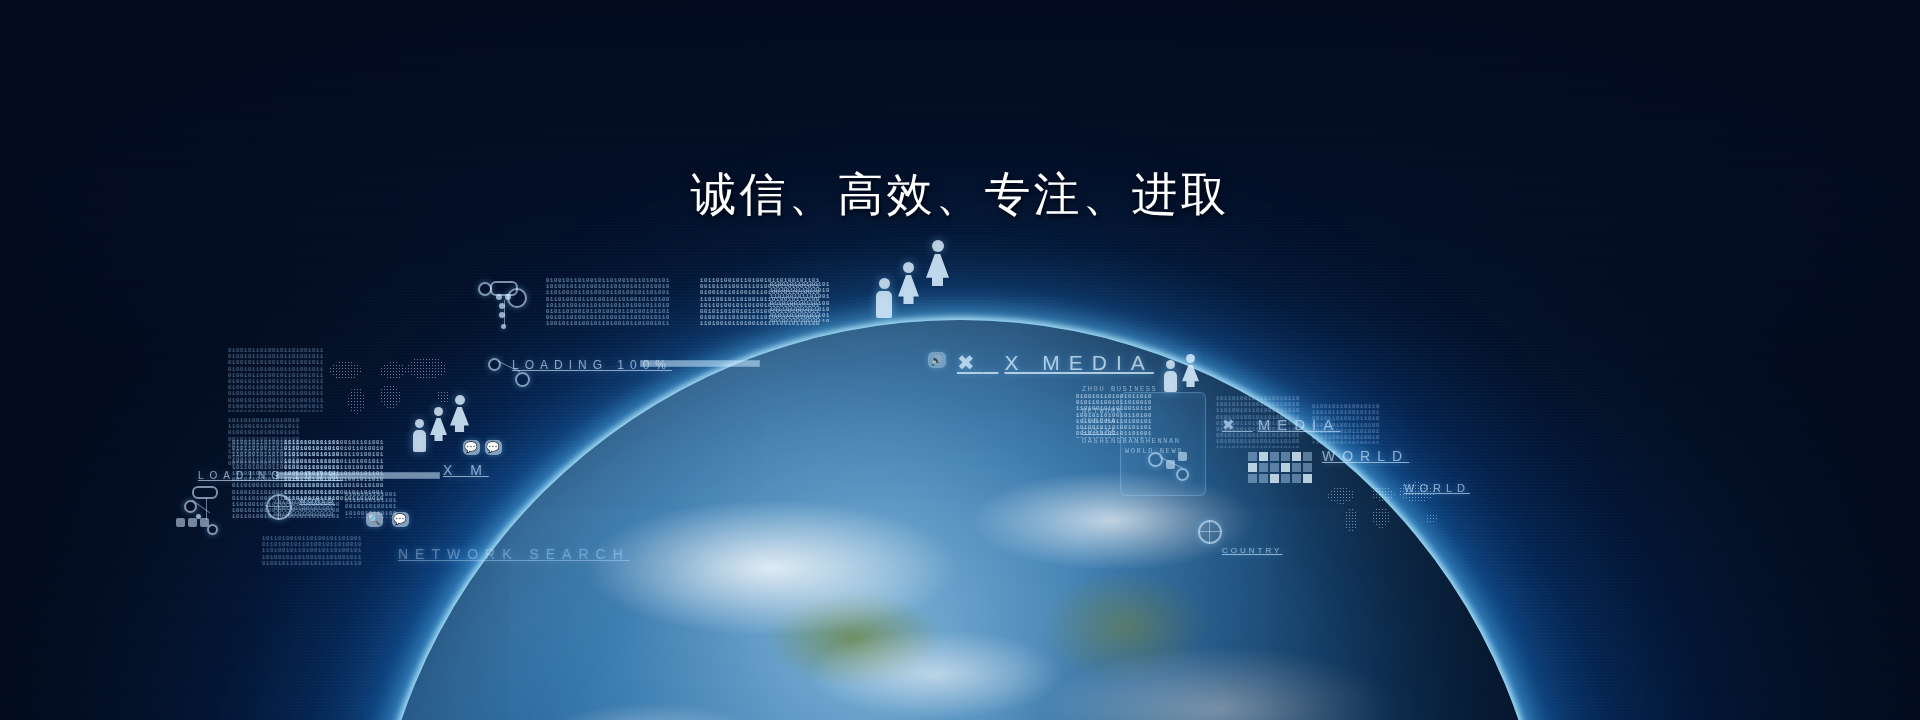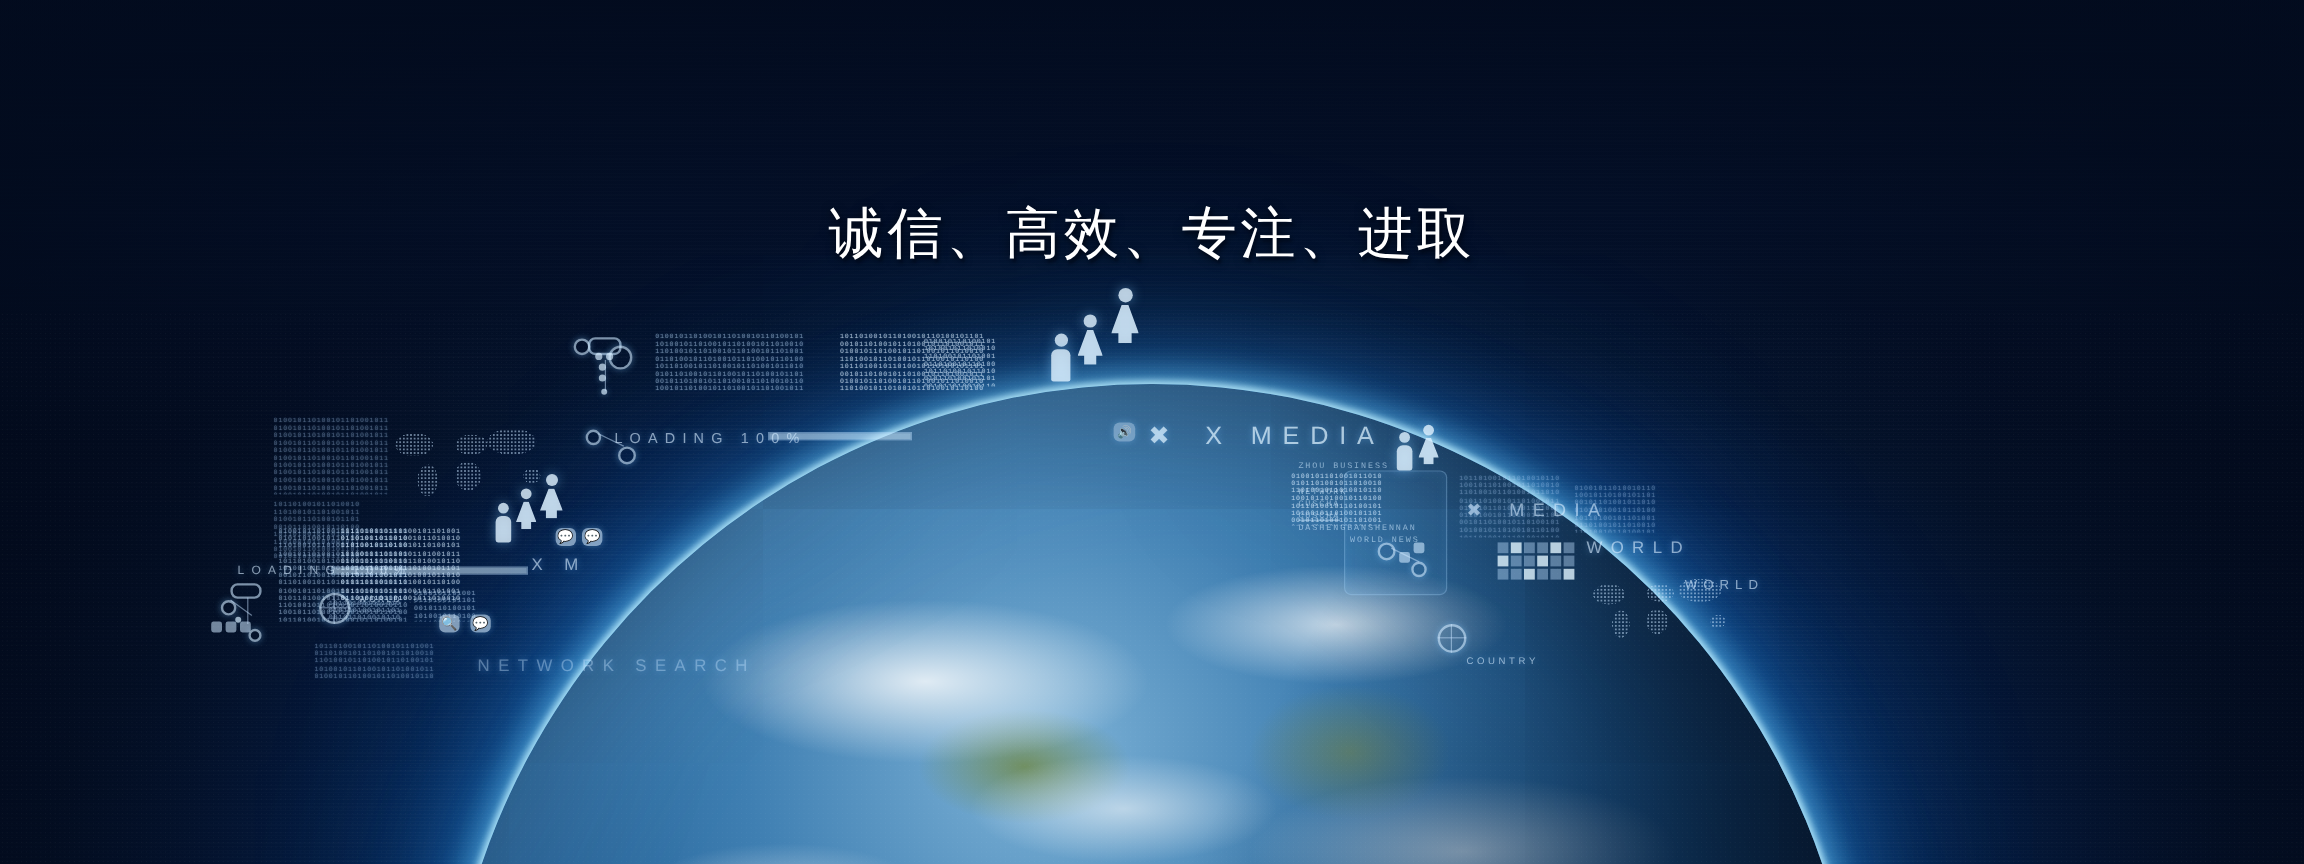--- a/index.html
+++ b/index.html
@@ -146,20 +146,21 @@
   .bin-block.bright { color:rgba(222,240,255,0.72); }
   .bin-block.dim    { color:rgba(185,215,250,0.34); }
 
   .hud-label {
     position:absolute;
     font-family:"Liberation Sans", sans-serif;
     letter-spacing:6px;
     color:rgba(214,236,255,0.62);
     white-space:nowrap;
     text-shadow:0 0 6px rgba(120,190,255,0.45);
+    text-decoration:underline;
   }
 
   .panel {
     position:absolute;
     border:1px solid rgba(170,215,255,0.30);
     border-radius:6px;
     background:rgba(130,195,255,0.055);
     box-shadow:0 0 10px rgba(110,185,255,0.10) inset;
   }
   .panel-lines {

